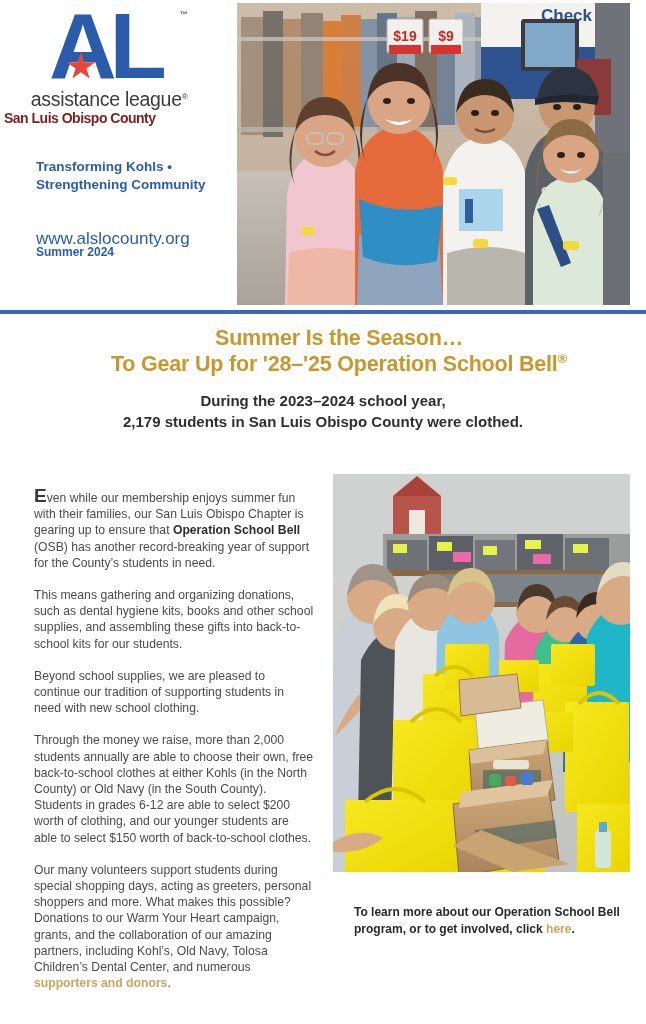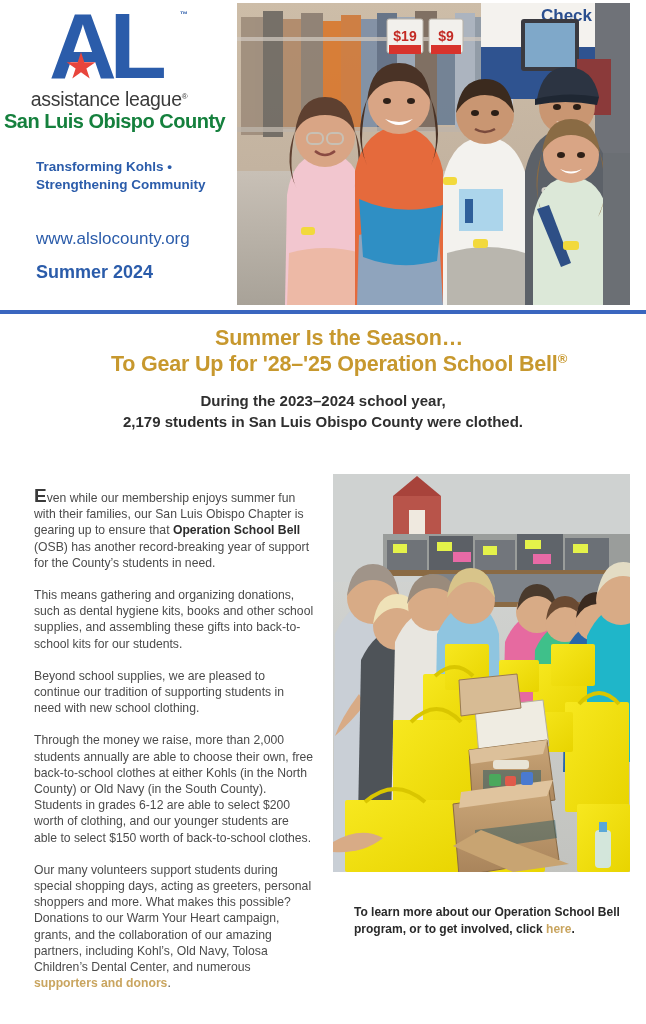--- a/index.html
+++ b/index.html
@@ -90,23 +90,23 @@
   }
   .logo-league sup {
     font-size: 8px;
     vertical-align: super;
   }
   .logo-county {
     position: absolute;
     left: 0px;
     top: 102px;
     width: 210px;
-    font-size: 20px;
-    font-weight: bold;
-    color: #15803d;
+    font-size: 14px;
+    font-weight: bold;
+    color: #7f1d1d;
     letter-spacing: -0.5px;
     white-space: nowrap;
   }
 
   
   .tagline {
     position: absolute;
     left: 36px;
     top: 158px;
     width: 190px;
@@ -119,22 +119,22 @@
     position: absolute;
     left: 36px;
     top: 229px;
     font-size: 17px;
     font-weight: normal;
     color: #2b5caa;
   }
   .issue {
     position: absolute;
     left: 36px;
-    top: 262px;
-    font-size: 18px;
+    top: 245px;
+    font-size: 12px;
     font-weight: bold;
     color: #2b5caa;
   }
 
   
   .hero-photo {
     position: absolute;
     left: 237px;
     top: 3px;
     width: 393px;

